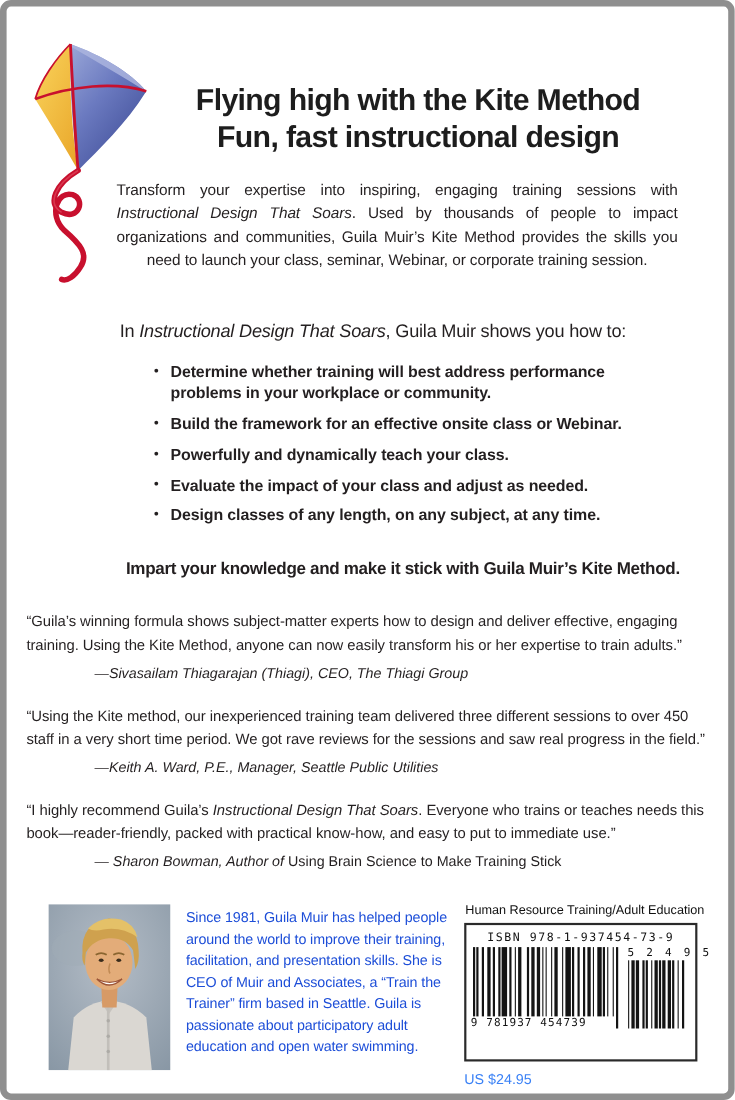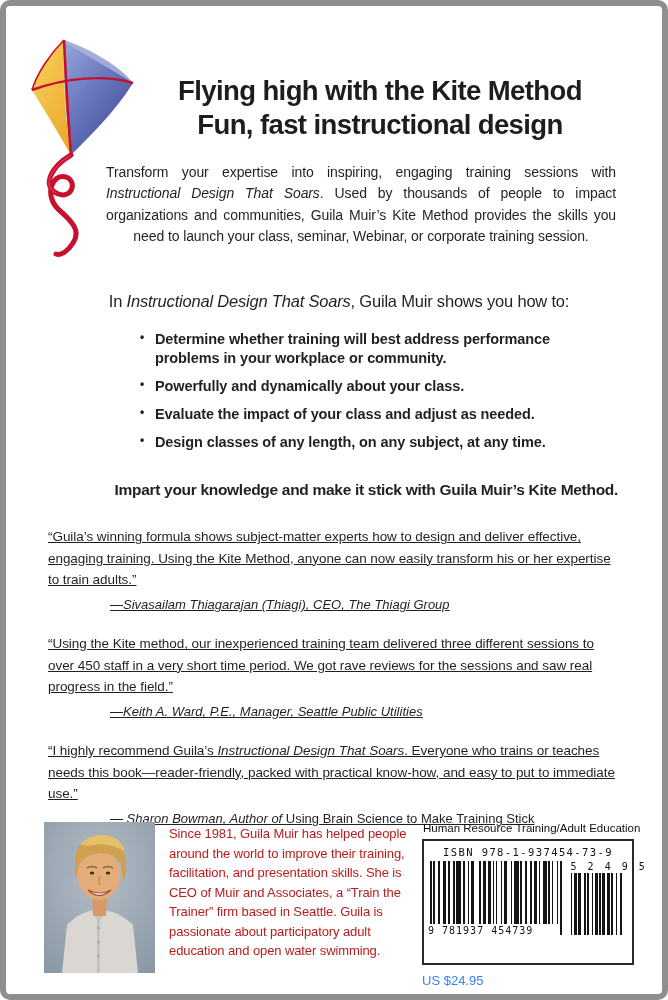--- a/index.html
+++ b/index.html
@@ -19,29 +19,29 @@
   .howto-heading{margin:45px 48px 0 58px;text-align:center;font-size:16.5px;
     font-weight:400;letter-spacing:-0.2px;}
   .bullets{margin:19px 56px 0 132px;padding:0;list-style:none;
     font-size:14.5px;line-height:1.3;letter-spacing:-0.1px;font-weight:bold;}
   .bullets li{position:relative;padding-left:17px;margin-bottom:9px;max-width:442px;}
   .bullets li::before{content:"\2022";position:absolute;left:2px;top:0px;font-size:12px;}
 
   .impart{margin:30px 44px 0;text-align:right;font-size:15.5px;font-weight:700;
     letter-spacing:-0.3px;}
 
-  .testimonials{margin:27px 42px 0;text-decoration:underline;}
+  .testimonials{margin:27px 18px 0;}
   .quote{font-size:13.5px;line-height:1.58;letter-spacing:-0.05px;margin:0;}
   .attribution{font-style:italic;font-size:13px;margin:7px 0 21px 62px;}
   .attribution .roman{font-style:normal;}
 
   .footer{position:absolute;left:38px;top:816px;right:28px;display:flex;}
   .photo{width:111px;height:151px;flex:none;}
   .bio{margin-left:14px;width:238px;}
-  .bio p{margin:2px 0 0;font-size:13px;line-height:1.5;color:#b91c1c;letter-spacing:-0.1px;}
+  .bio p{margin:2px 0 0;font-size:13px;line-height:1.5;color:#1d4ed8;letter-spacing:-0.1px;}
   .bio-url{font-weight:700;font-size:14.5px;color:#161616;margin-top:12px;}
 
   .barcode-area{margin-left:auto;width:212px;}
   .bc-label{font-size:11.5px;white-space:nowrap;margin:0 0 5px 1px;color:#101010;}
   .bc-box{border:2px solid #2a2a2a;background:#fff;padding:5px 6px 4px;height:126px;box-sizing:border-box;}
   .bc-isbn{font-family:"DejaVu Sans Mono",monospace;font-size:10.5px;letter-spacing:1.4px;
     text-align:center;white-space:nowrap;color:#111;}
   .bc-row{display:flex;align-items:flex-end;margin-top:3px;height:74px;}
   .bars{display:flex;align-items:stretch;height:100%;}
   .bar{background:#141414;}
@@ -92,21 +92,22 @@
     <div>Flying high with the Kite Method</div>
     <div>Fun, fast instructional design</div>
   </div>
 
   <p class="intro"><span>Transform your expertise into inspiring, engaging training sessions with </span><em>Instructional Design That Soars</em><span>. Used by thousands of people to impact organizations and communities, Guila Muir’s Kite Method provides the skills you need to launch your class, seminar, Webinar, or corporate training session.</span></p>
 
   <h2 class="howto-heading"><span>In </span><em>Instructional Design That Soars</em><span>, Guila Muir shows you how to:</span></h2>
 
   <ul class="bullets">
     <li>Determine whether training will best address performance problems in your workplace or community.</li>
-    <li>Powerfully and dynamically about your class.</li>
+    <li>Build the framework for an effective onsite class or Webinar.</li>
+    <li>Powerfully and dynamically teach your class.</li>
     <li>Evaluate the impact of your class and adjust as needed.</li>
     <li>Design classes of any length, on any subject, at any time.</li>
   </ul>
 
   <div class="impart">Impart your knowledge and make it stick with Guila Muir’s Kite Method.</div>
 
   <div class="testimonials">
     <blockquote class="quote">“Guila’s winning formula shows subject-matter experts how to design and deliver effective, engaging training. Using the Kite Method, anyone can now easily transform his or her expertise to train adults.”</blockquote>
     <div class="attribution">—Sivasailam Thiagarajan (Thiagi), CEO, The Thiagi Group</div>
 

